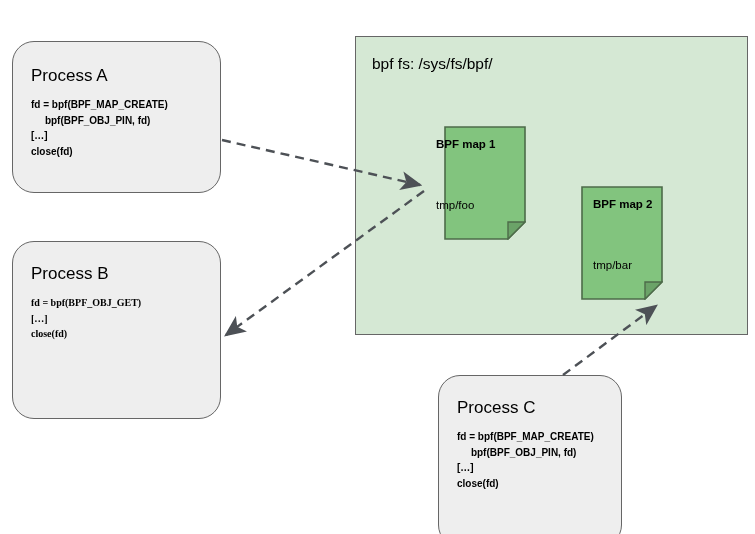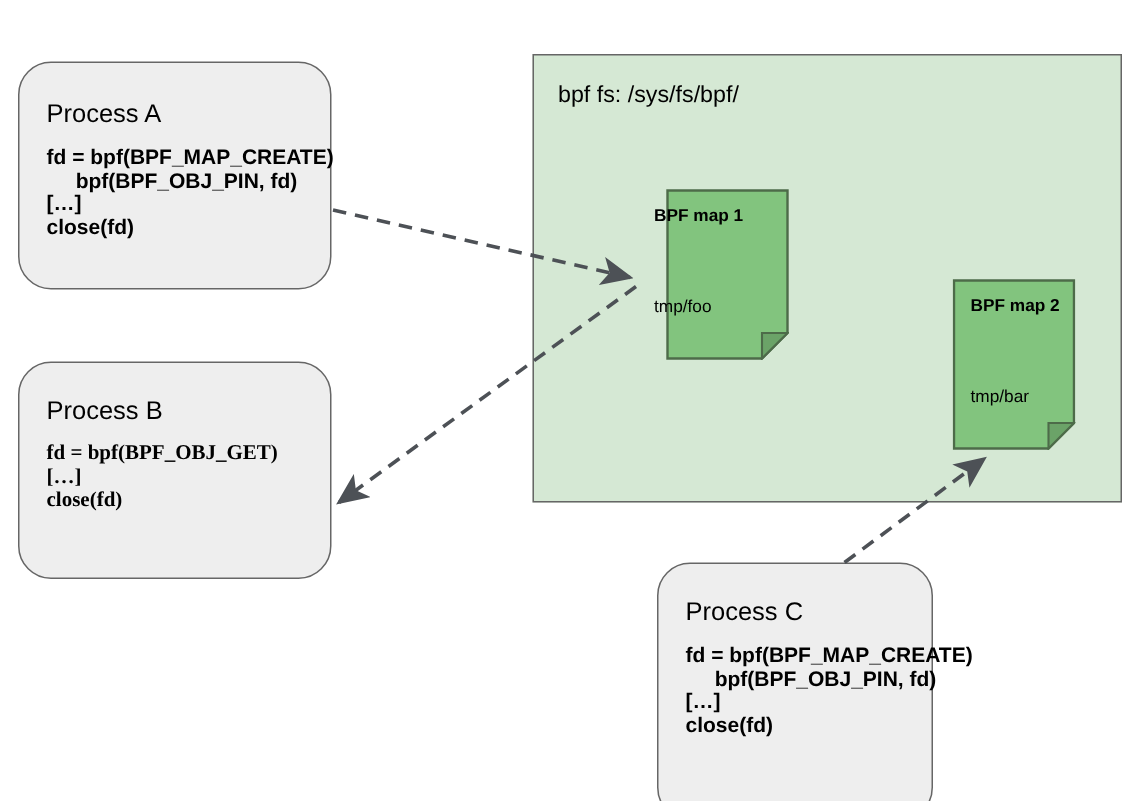--- a/index.html
+++ b/index.html
@@ -39,29 +39,29 @@
     left: 18px;
     font-size: 17px;
     font-weight: 400;
     line-height: 20px;
     color: #000000;
     white-space: pre;
   }
   .process-code {
     position: absolute;
     left: 18px;
-    font-size: 14px;
+    font-size: 10px;
     font-weight: bold;
     line-height: 15.5px;
     color: #000000;
     white-space: pre;
   }
 
   #process-a { left: 12px;  top: 18px;  width: 209px; height: 152px; }
-  #process-b { left: 12px;  top: 218px; width: 209px; height: 145px; }
+  #process-b { left: 12px;  top: 218px; width: 209px; height: 178px; }
   #process-c { left: 438px; top: 352px; width: 184px; height: 172px; padding-left: 18px; }
 
   #process-a .process-title { top: 24px; }
   #process-a .process-code  { top: 55px; }
   #process-b .process-title { top: 22px; }
   #process-b .process-code  { top: 53px; font-family: Liberation Serif, serif; }
   #process-c .process-title { top: 22px; }
   #process-c .process-code  { top: 53px; }
 
   
@@ -106,21 +106,21 @@
     position: absolute;
     left: 12px;
     top: 72px;
     font-size: 11.5px;
     font-weight: normal;
     line-height: 14px;
     white-space: pre;
     color: #000000;
   }
   #bpf-map-1 { left: 424px; top: 103px; width: 82px;  height: 114px; padding-left: 20px; }
-  #bpf-map-2 { left: 635px; top: 163px; width: 82px;  height: 142px; }
+  #bpf-map-2 { left: 581px; top: 163px; width: 82px;  height: 142px; }
 
   
   #arrows {
     position: absolute;
     left: 0;
     top: 0;
     width: 755px;
     height: 534px;
     z-index: 4;
     pointer-events: none;

